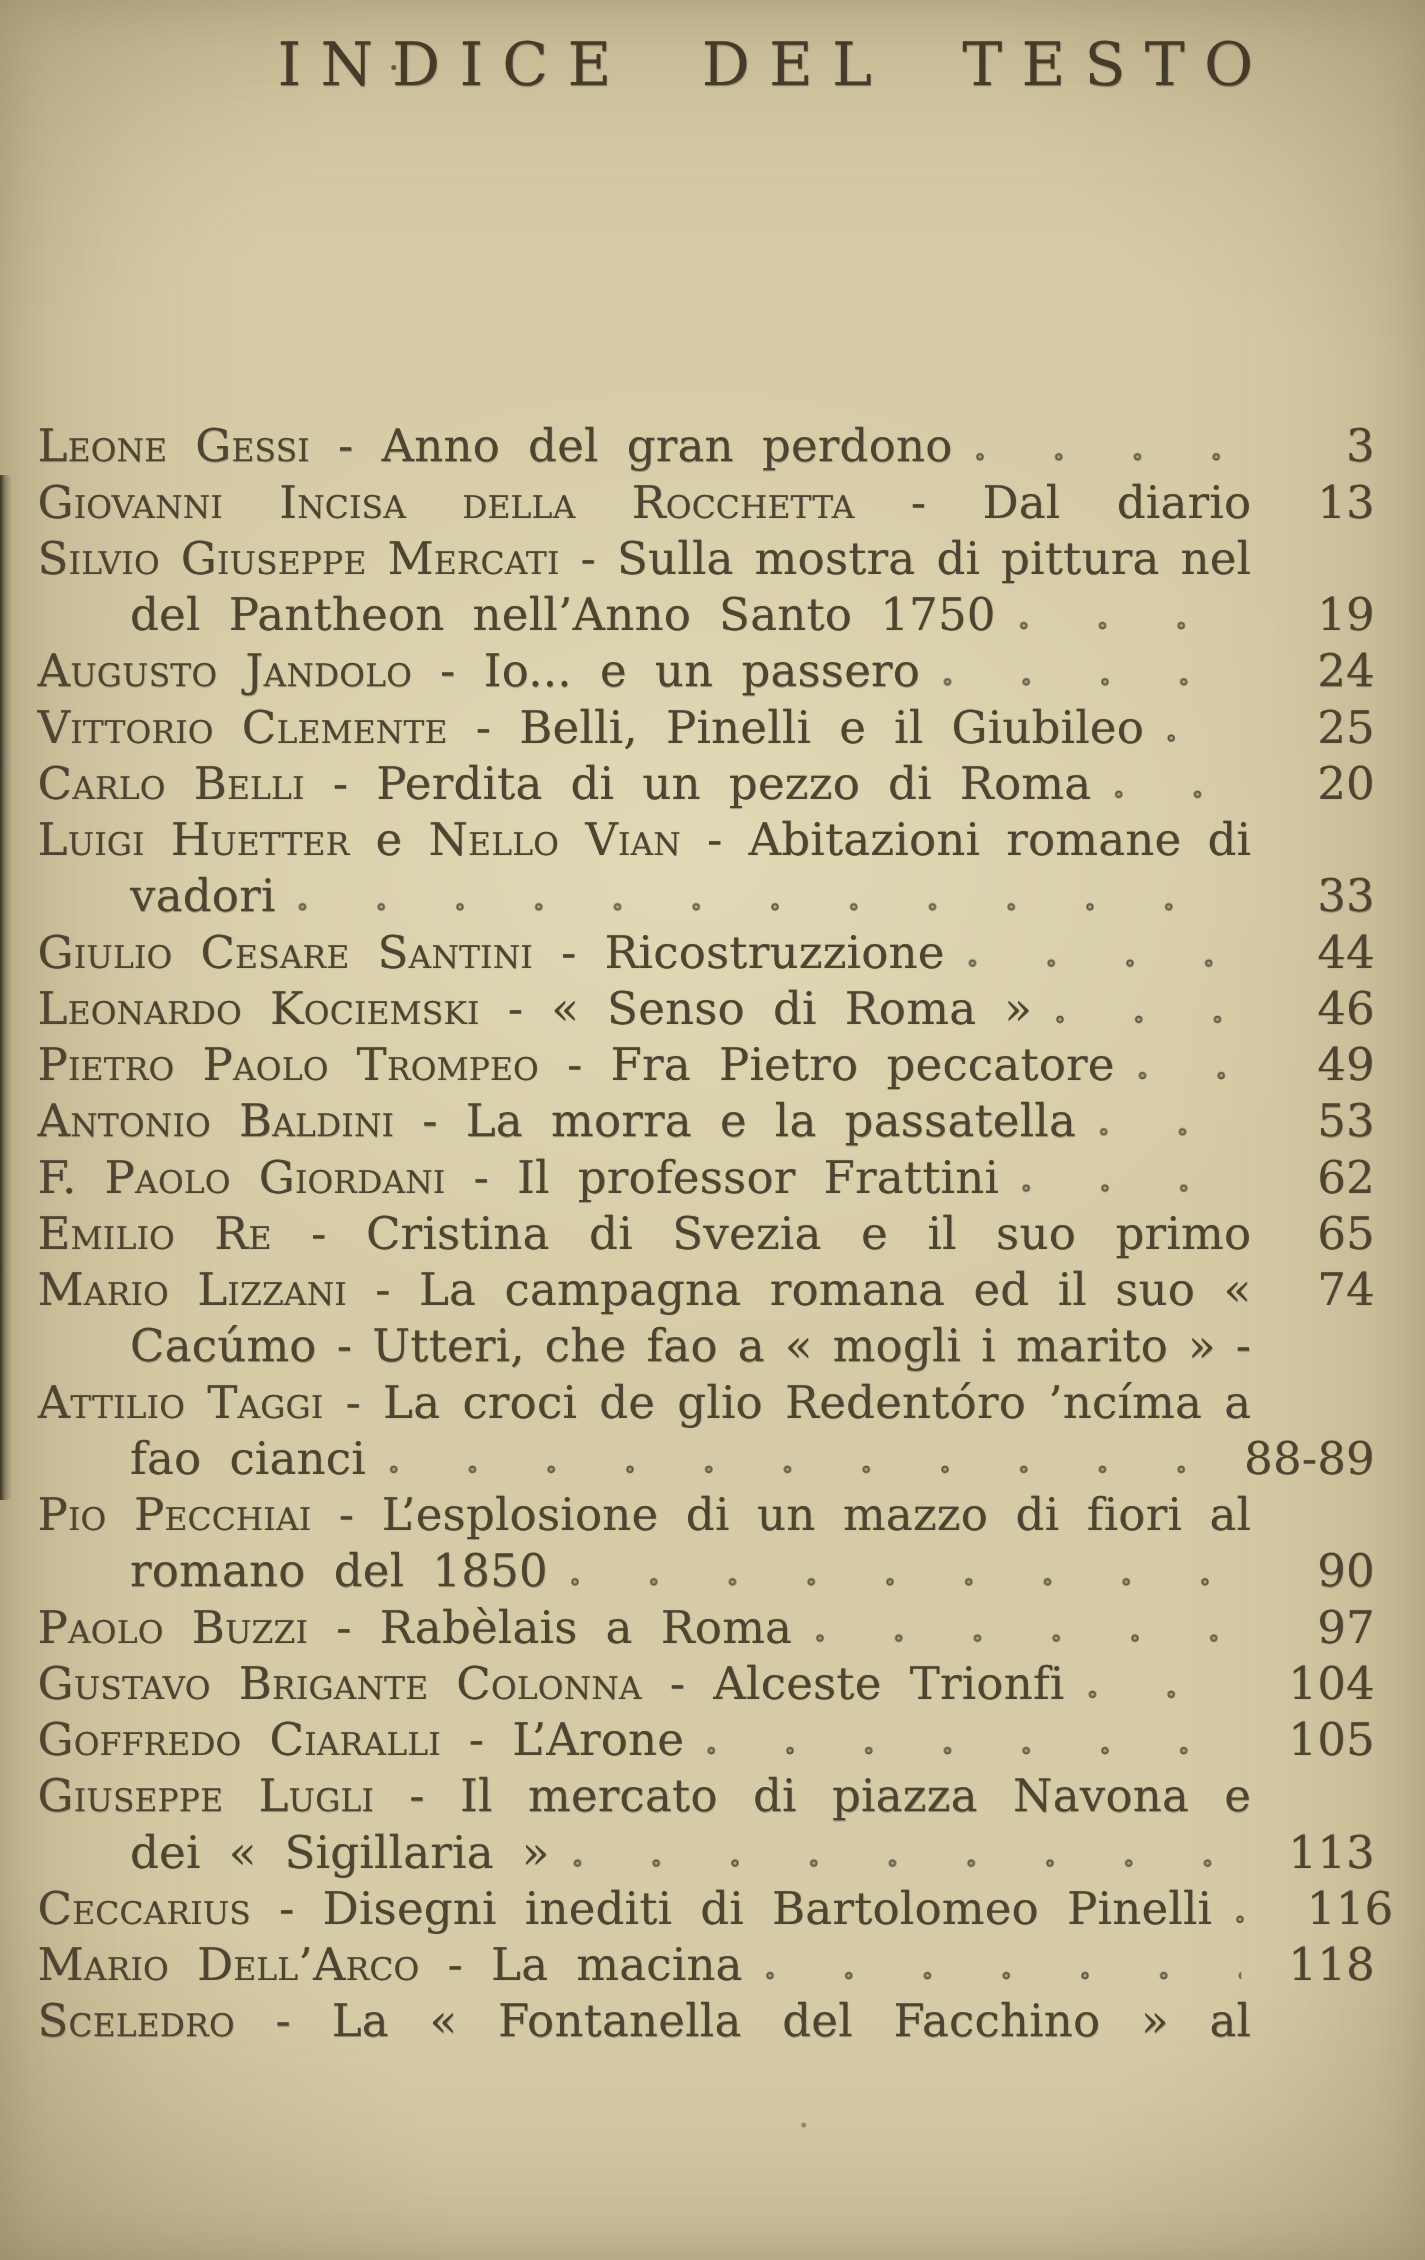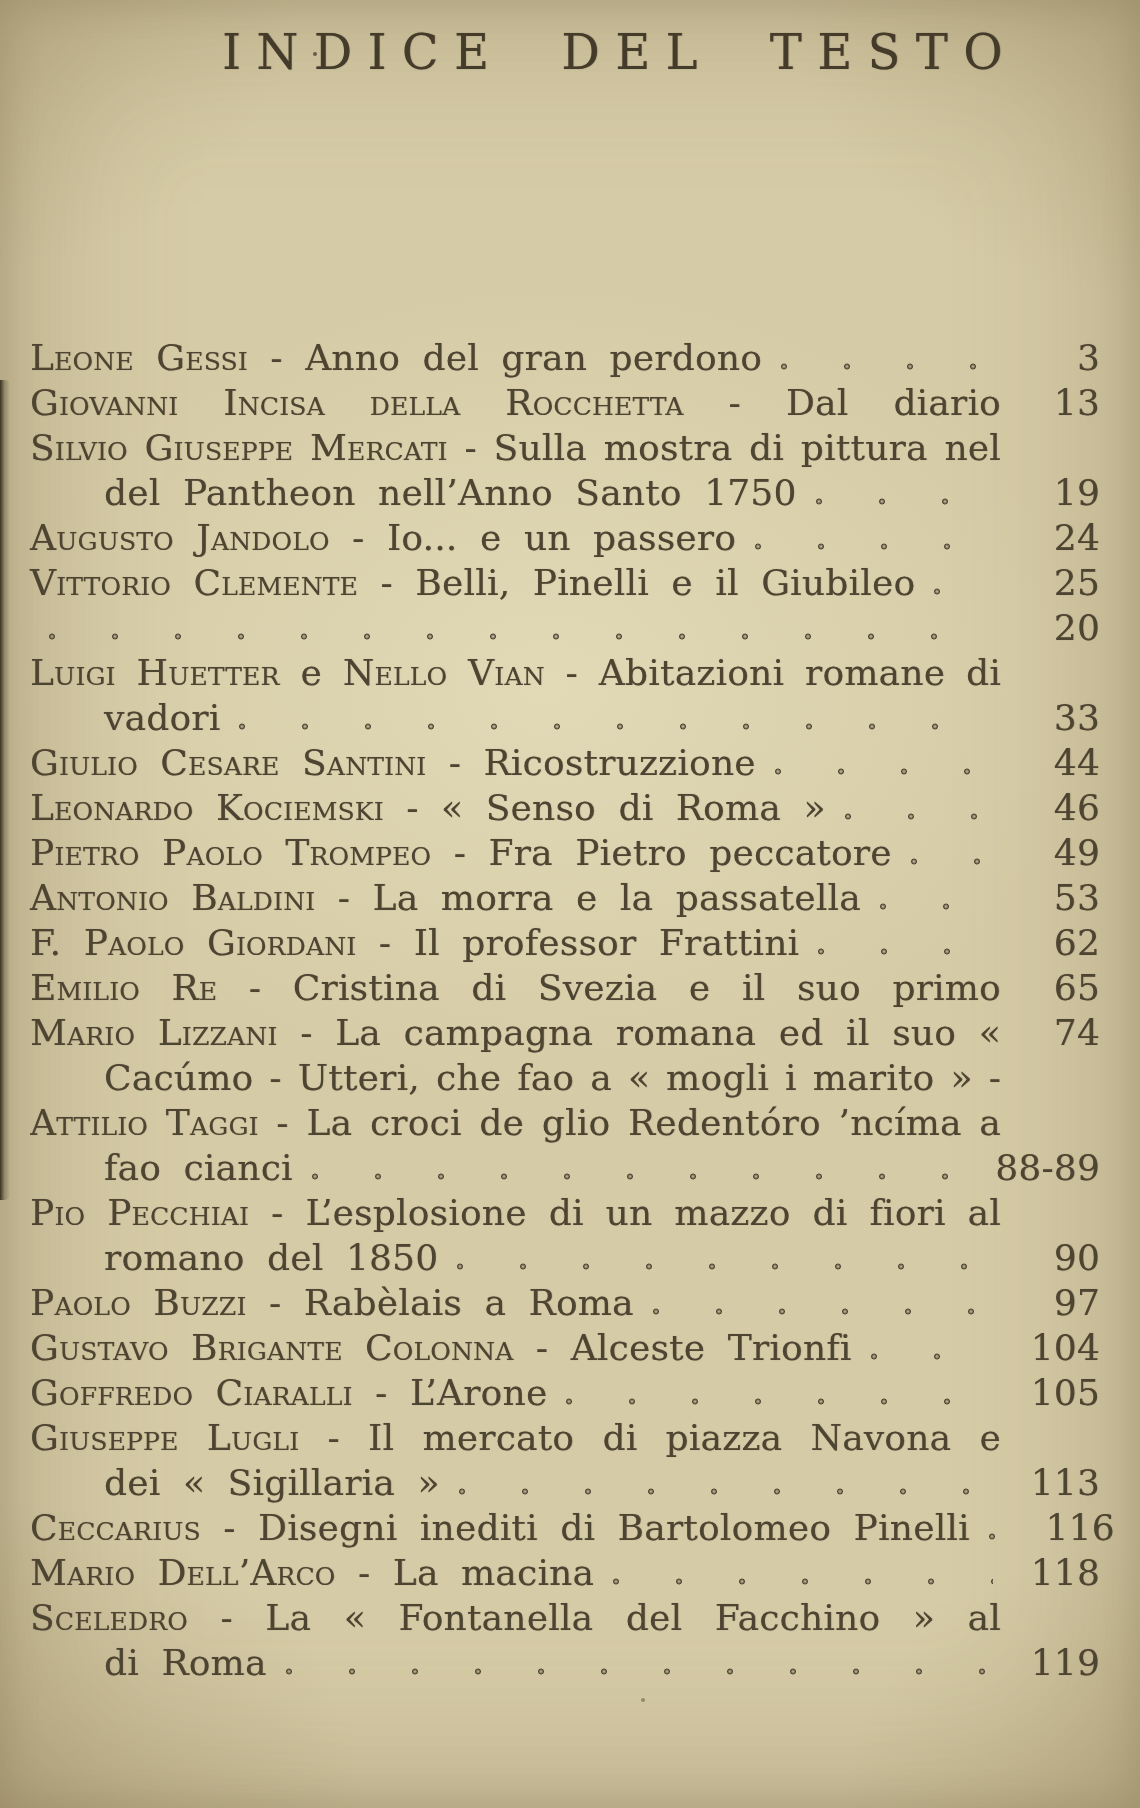--- a/index.html
+++ b/index.html
@@ -111,20 +111,21 @@
     <span class="text nowrap"><span class="sc">Augusto Jandolo</span><span class="rm"> - Io... e un passero</span></span>
     <span class="leader"></span>
     <span class="page-num">24</span>
   </div>
       <div class="line">
     <span class="text nowrap"><span class="sc">Vittorio Clemente</span><span class="rm"> - Belli, Pinelli e il Giubileo</span></span>
     <span class="leader"></span>
     <span class="page-num">25</span>
   </div>
       <div class="line">
+    <span class="text nowrap"><span class="sc">Carlo Belli</span><span class="rm"> - Perdita di un pezzo di Roma</span></span>
     <span class="leader"></span>
     <span class="page-num">20</span>
   </div>
       <div class="line">
     <span class="text just"><span class="sc">Luigi Huetter</span><span class="rm"> e </span><span class="sc">Nello Vian</span><span class="rm"> - Abitazioni romane di Giulio Sal-</span></span>
 
     <span class="page-num"></span>
   </div>
       <div class="line indent">
     <span class="text nowrap"><span class="rm">vadori</span></span>
@@ -223,20 +224,15 @@
   </div>
       <div class="line">
     <span class="text nowrap"><span class="sc">Mario Dell’Arco</span><span class="rm"> - La macina</span></span>
     <span class="leader"></span>
     <span class="page-num">118</span>
   </div>
       <div class="line">
     <span class="text just"><span class="sc">Sceledro</span><span class="rm"> - La « Fontanella del Facchino » al palazzo del Banco</span></span>
 
     <span class="page-num"></span>
-  </div>
-      <div class="line indent">
-    <span class="text nowrap"><span class="rm">di Roma</span></span>
-    <span class="leader"></span>
-    <span class="page-num">119</span>
   </div>
     </div>
 </div>
 
 </body></html>

